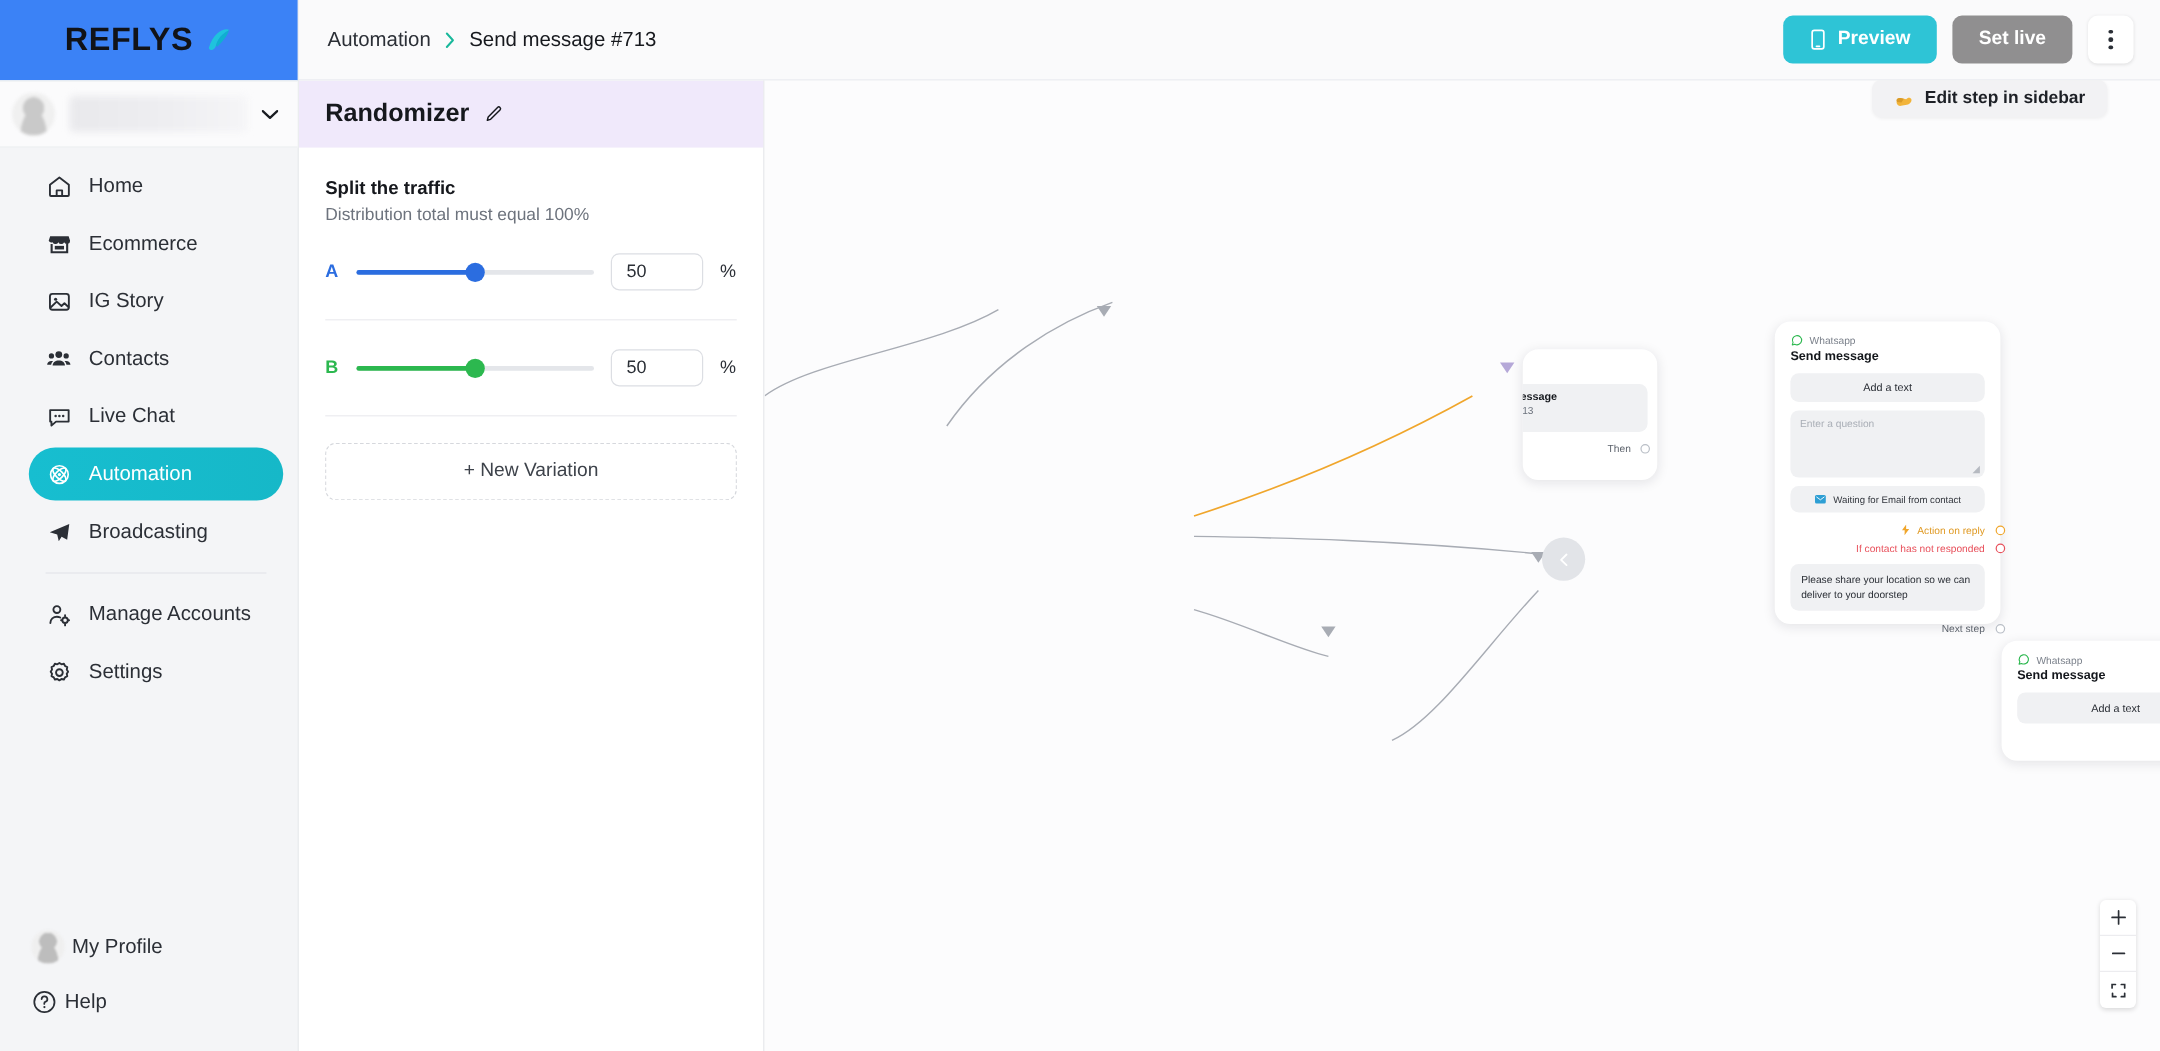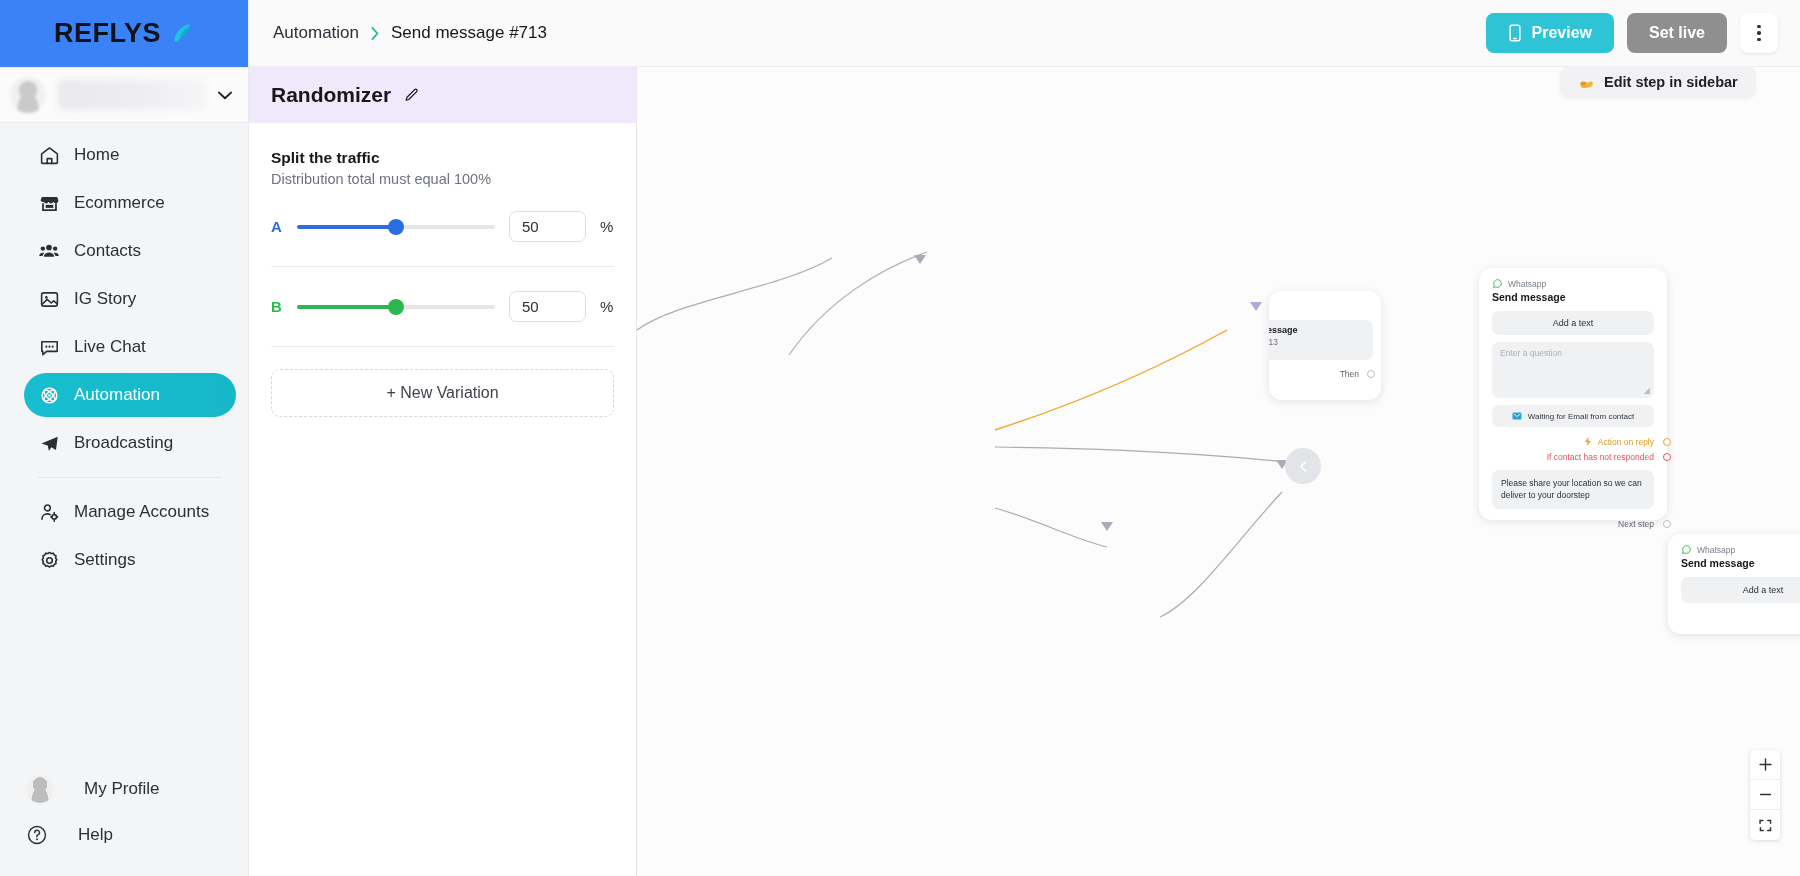--- a/index.html
+++ b/index.html
@@ -62,21 +62,21 @@
   }
   .nav-item.active {
     background: linear-gradient(90deg,#17bed0 0%, #16b8c8 100%);
     color: #ffffff;
   }
   .nav-ico { width: 22px; height: 22px; flex: none; display: flex; align-items: center; justify-content: center; }
   .nav-sep { height: 1px; background: #e3e5e9; margin: 12px 14px 12px 14px; }
 
   .sidebar-bottom { margin-top: auto; padding: 0 12px 18px 12px; }
   .bot-item {
-    display: flex; align-items: center; gap: 30px;
+    display: flex; align-items: center; gap: 6px;
     height: 46px; padding: 0 14px; border-radius: 22px;
     cursor: pointer; color: #2b2f36; font-size: 17px;
   }
   .bot-avatar {
     width: 28px; height: 28px; border-radius: 50%;
     background: radial-gradient(circle at 50% 34%, #bdbdbd 0 31%, transparent 32%),
                 radial-gradient(ellipse at 50% 110%, #bdbdbd 0 45%, transparent 46%),
                 #efefef;
     filter: blur(0.7px); flex: none;
   }
@@ -312,41 +312,41 @@
               <path d="M3.2 4.5h17.6l1.4 4.2a3 3 0 0 1-5.7 1.4 3 3 0 0 1-5.5 0 3 3 0 0 1-5.5 0 3 3 0 0 1-3.7-1.4Z" fill="#2b2f36"></path>
               <path d="M4.6 11.8V19.6h14.8V11.8" stroke="#2b2f36" stroke-width="2" fill="none"></path>
               <rect x="7.6" y="13.6" width="8.8" height="3.4" fill="#2b2f36"></rect>
             </svg>
         </span>
         <span>Ecommerce</span>
       </div>
 
       <div class="nav-item">
         <span class="nav-ico">
+          <svg width="21" height="21" viewBox="0 0 24 24" fill="none" stroke="#2b2f36" stroke-width="1.8">
+              <rect x="3" y="4.4" width="18" height="15.2" rx="2.4"></rect>
+              <circle cx="8.4" cy="9.6" r="1.5" fill="#2b2f36" stroke="none"></circle>
+              <path d="M3.6 17.4 L9.4 11.8 L14 16 L16.8 13.4 L20.6 17" stroke-linecap="round" stroke-linejoin="round"></path>
+            </svg>
+        </span>
+        <span>IG Story</span>
+      </div>
+
+      <div class="nav-item">
+        <span class="nav-ico">
           <svg width="22" height="22" viewBox="0 0 24 24" fill="#2b2f36">
               <circle cx="12" cy="8.2" r="3.1"></circle>
               <circle cx="5.3" cy="9.4" r="2.4"></circle>
               <circle cx="18.7" cy="9.4" r="2.4"></circle>
               <path d="M6.4 18.2c0-3 2.6-4.7 5.6-4.7s5.6 1.7 5.6 4.7Z"></path>
               <path d="M1.4 17.4c0-2.3 1.8-3.5 3.9-3.5.5 0 1 .07 1.5.2-1 .9-1.6 2-1.8 3.3Z"></path>
               <path d="M22.6 17.4c0-2.3-1.8-3.5-3.9-3.5-.5 0-1 .07-1.5.2 1 .9 1.6 2 1.8 3.3Z"></path>
             </svg>
         </span>
         <span>Contacts</span>
-      </div>
-
-      <div class="nav-item">
-        <span class="nav-ico">
-          <svg width="21" height="21" viewBox="0 0 24 24" fill="none" stroke="#2b2f36" stroke-width="1.8">
-              <rect x="3" y="4.4" width="18" height="15.2" rx="2.4"></rect>
-              <circle cx="8.4" cy="9.6" r="1.5" fill="#2b2f36" stroke="none"></circle>
-              <path d="M3.6 17.4 L9.4 11.8 L14 16 L16.8 13.4 L20.6 17" stroke-linecap="round" stroke-linejoin="round"></path>
-            </svg>
-        </span>
-        <span>IG Story</span>
       </div>
 
       <div class="nav-item">
         <span class="nav-ico">
           <svg width="21" height="21" viewBox="0 0 24 24" fill="none" stroke="#2b2f36" stroke-width="1.8" stroke-linejoin="round">
               <path d="M3.2 5.4h17.6v11H8.8L4.4 20.2V16.4H3.2Z"></path>
               <circle cx="8.4" cy="11" r="1.2" fill="#2b2f36" stroke="none"></circle>
               <circle cx="12" cy="11" r="1.2" fill="#2b2f36" stroke="none"></circle>
               <circle cx="15.6" cy="11" r="1.2" fill="#2b2f36" stroke="none"></circle>
             </svg>

